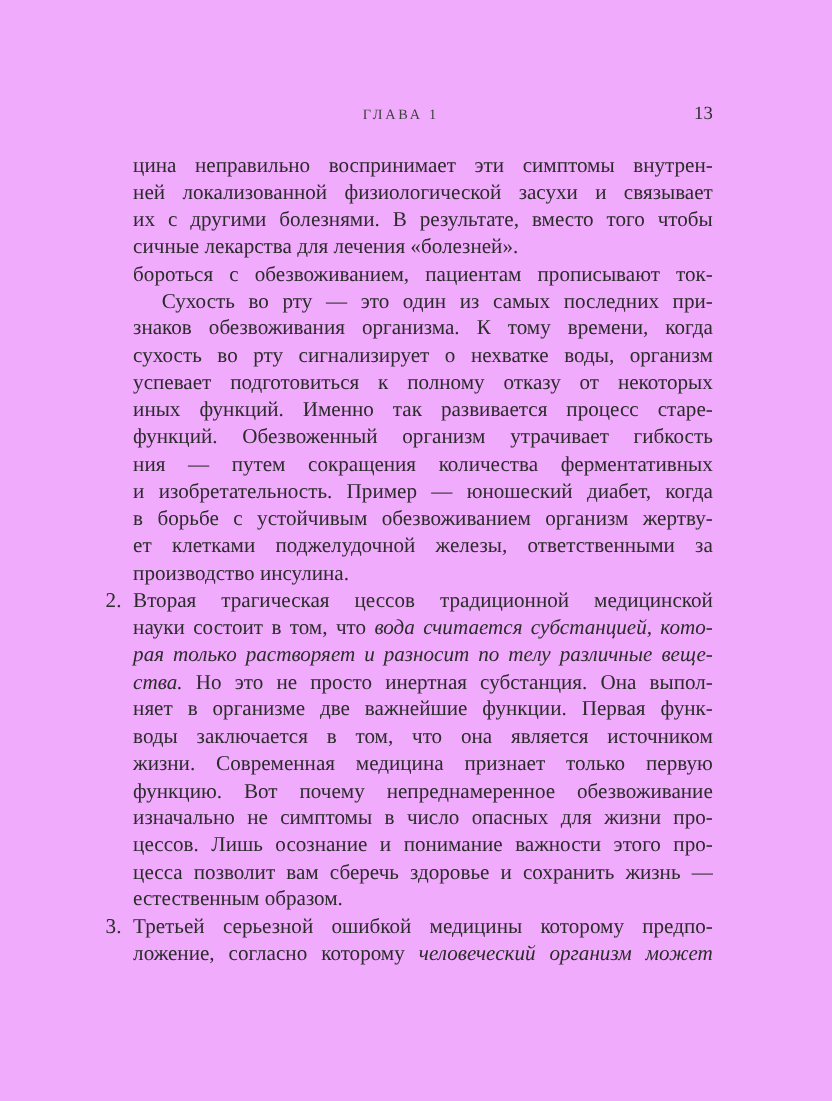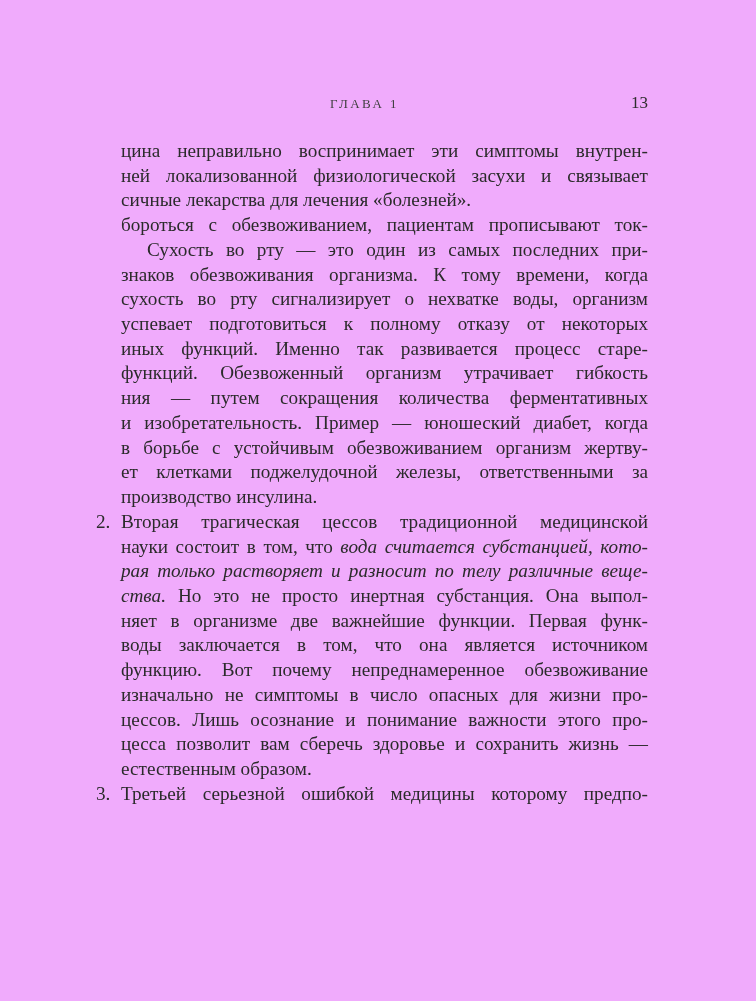--- a/index.html
+++ b/index.html
@@ -44,20 +44,21 @@
 
   <div class="running-head">
     <span class="chapter-title">ГЛАВА 1</span>
     <span class="page-number">13</span>
   </div>
 
   <div class="page-text">
       <div class="block paragraph">
         <div class="line"><span>цина неправильно воспринимает эти симптомы внутрен-</span></div>
         <div class="line"><span>ней локализованной физиологической засухи и связывает</span></div>
+        <div class="line"><span>их с другими болезнями. В результате, вместо того чтобы</span></div>
         <div class="line lastline"><span>сичные лекарства для лечения «болезней».</span></div>
         <div class="line"><span>бороться с обезвоживанием, пациентам прописывают ток-</span></div>
       </div>
       <div class="block paragraph indent">
         <div class="line"><span>Сухость во рту — это один из самых последних при-</span></div>
         <div class="line"><span>знаков обезвоживания организма. К тому времени, когда</span></div>
         <div class="line"><span>сухость во рту сигнализирует о нехватке воды, организм</span></div>
         <div class="line"><span>успевает подготовиться к полному отказу от некоторых</span></div>
         <div class="line"><span>иных функций. Именно так развивается процесс старе-</span></div>
         <div class="line"><span>функций. Обезвоженный организм утрачивает гибкость</span></div>
@@ -68,25 +69,27 @@
         <div class="line lastline"><span>производство инсулина.</span></div>
       </div>
       <div class="block list-item">
         <span class="item-number">2.</span>
         <div class="line"><span>Вторая трагическая цессов традиционной медицинской</span></div>
         <div class="line"><span>науки состоит в том, что </span><span class="em">вода считается субстанцией, кото-</span></div>
         <div class="line"><span class="em">рая только растворяет и разносит по телу различные веще-</span></div>
         <div class="line"><span class="em">ства.</span><span> Но это не просто инертная субстанция. Она выпол-</span></div>
         <div class="line"><span>няет в организме две важнейшие функции. Первая функ-</span></div>
         <div class="line"><span>воды заключается в том, что она является источником</span></div>
+        <div class="line"><span>жизни. Современная медицина признает только первую</span></div>
         <div class="line"><span>функцию. Вот почему непреднамеренное обезвоживание</span></div>
         <div class="line"><span>изначально не симптомы в число опасных для жизни про-</span></div>
         <div class="line"><span>цессов. Лишь осознание и понимание важности этого про-</span></div>
         <div class="line"><span>цесса позволит вам сберечь здоровье и сохранить жизнь —</span></div>
         <div class="line lastline"><span>естественным образом.</span></div>
       </div>
       <div class="block list-item">
         <span class="item-number">3.</span>
         <div class="line"><span>Третьей серьезной ошибкой медицины которому предпо-</span></div>
+        <div class="line"><span>ложение, согласно которому </span><span class="em">человеческий организм может</span></div>
       </div>
     </div>
 
 </div>
 
 </body></html>

